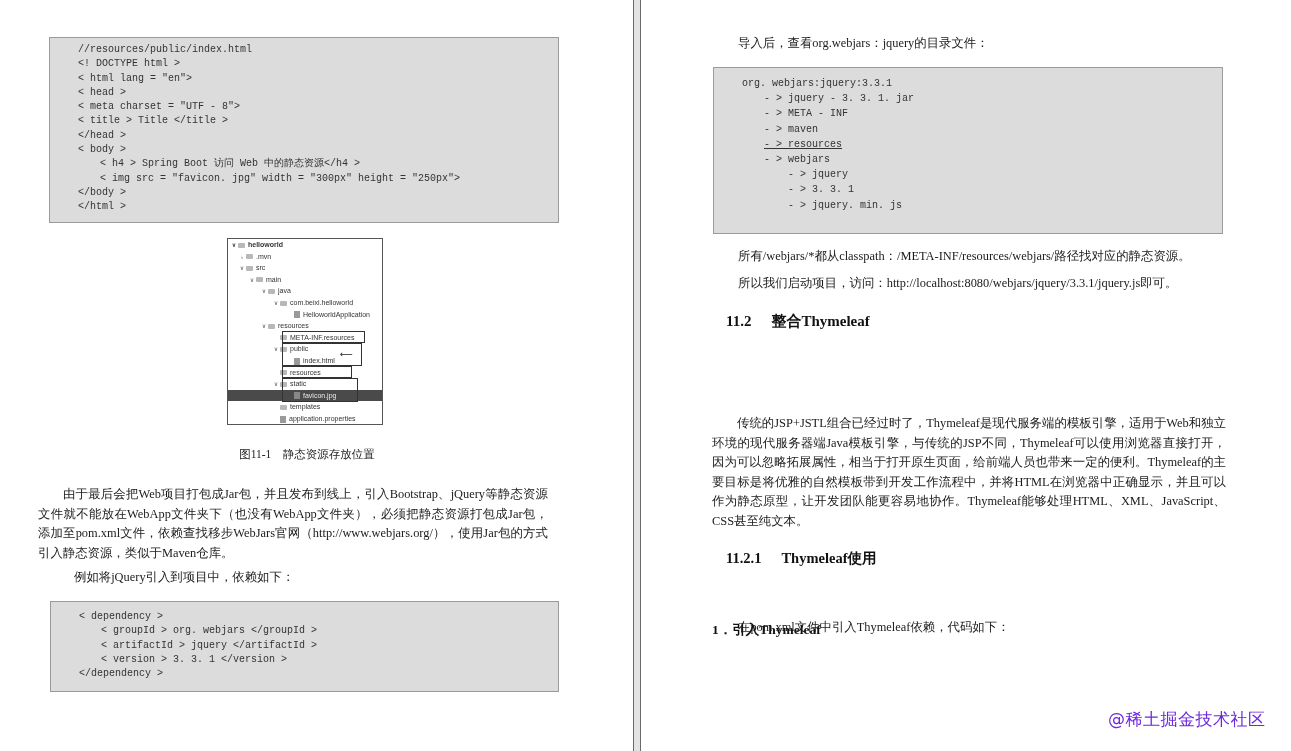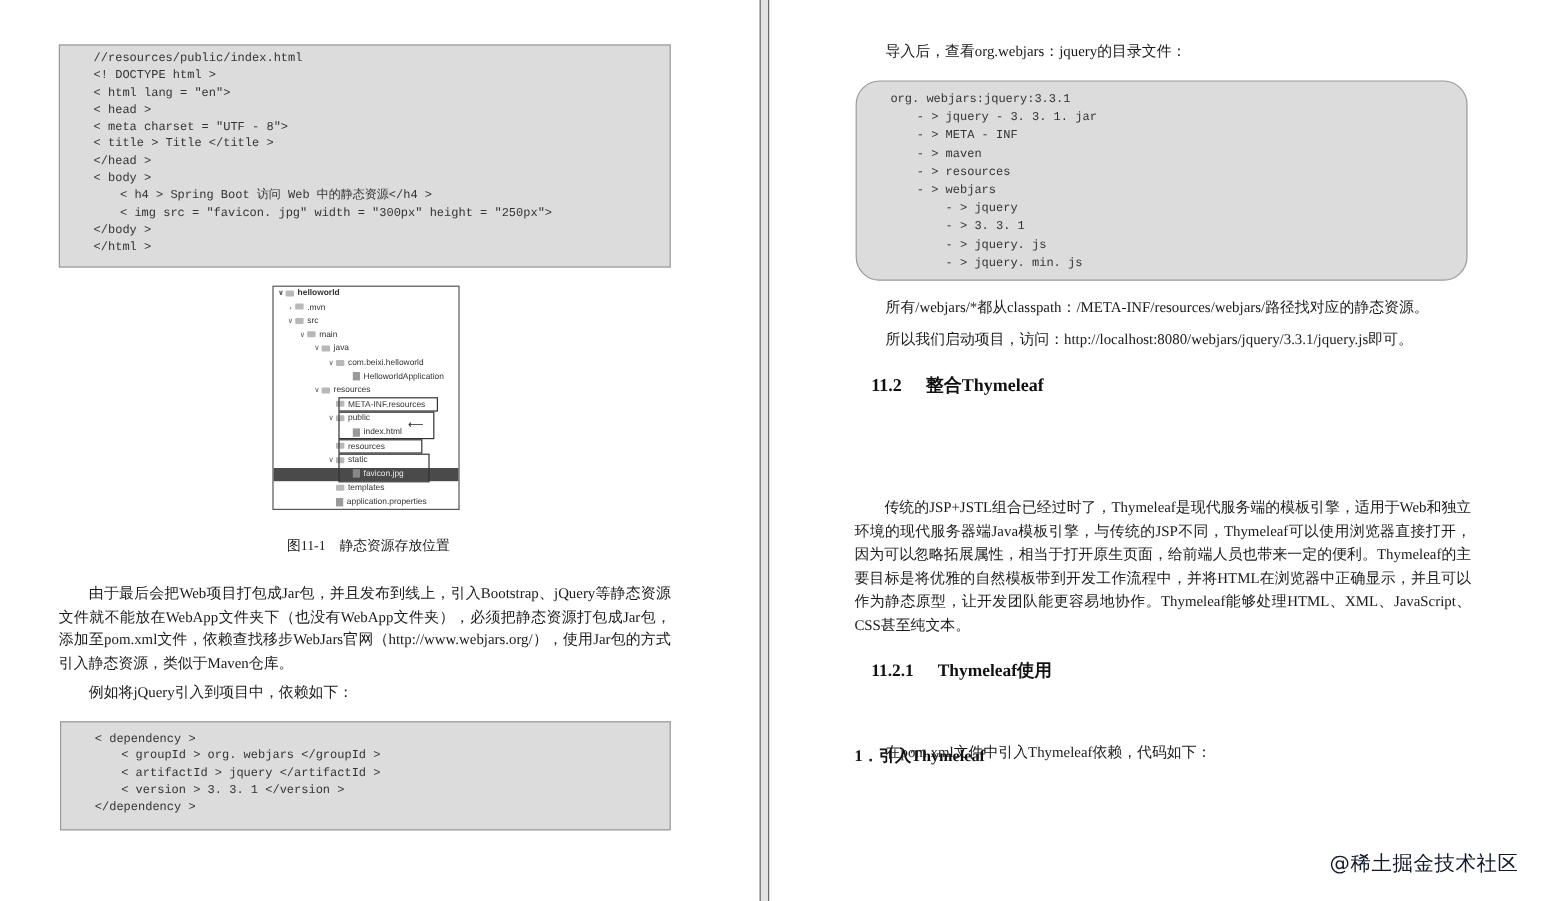--- a/index.html
+++ b/index.html
@@ -46,21 +46,21 @@
   .chev { display: inline-block; width: 8px; text-align: center; font-size: 6px; color: #555; }
   .folder-ico { display: inline-block; width: 7px; height: 5px; background: #b8b8b8; margin-right: 3px; vertical-align: middle; border-radius: 1px; }
   .file-ico { display: inline-block; width: 6px; height: 7px; background: #9a9a9a; margin-right: 3px; vertical-align: middle; }
   .hl-box { position: absolute; border: 1.3px solid #333; }
   .arrow { position: absolute; font-size: 9px; color: #222; }
 
   .caption { position: absolute; left: 227px; top: 447px; width: 160px; text-align: center; font-size: 11.5px; color: #222; }
 
   .watermark {
     position: absolute; left: 1108px; top: 708px; font-family: "DejaVu Sans", sans-serif;
-    font-size: 17px; color: #0f172a; letter-spacing: 0.5px;
+    font-size: 17px; color: #6d28d9; letter-spacing: 0.5px;
   }
 </style>
 </head>
 <body>
 
 <div class="page page-left">
 
   <div class="code-box" style="left:49px; top:37px; width:510px; height:186px; padding:5px 0 0 28px;">
     <div class="code-line">//resources/public/index.html</div>
     <div class="code-line">&lt;! DOCTYPE html &gt;</div>
@@ -129,49 +129,48 @@
     <div class="hl-box" style="left:54px; top:92px; width:83px; height:12px;"></div>
     <div class="hl-box" style="left:54px; top:104px; width:80px; height:23px;"></div>
     <div class="hl-box" style="left:54px; top:127px; width:70px; height:12px;"></div>
     <div class="hl-box" style="left:54px; top:139px; width:76px; height:24px;"></div>
     <div class="arrow" style="left:112px; top:110px;">⟵</div>
   </div>
 
   <div class="caption">图11-1　静态资源存放位置</div>
 
 
-  <div class="para first-indent" style="left:49px; top:485px; width:510px;font-family:Liberation Serif, serif;">由于最后会把Web项目打包成Jar包，并且发布到线上，引入Bootstrap、jQuery等静态资源文件就不能放在WebApp文件夹下（也没有WebApp文件夹），必须把静态资源打包成Jar包，添加至pom.xml文件，依赖查找移步WebJars官网（http://www.webjars.org/），使用Jar包的方式引入静态资源，类似于Maven仓库。</div>
+  <div class="para first-indent" style="left:38px; top:485px; width:510px;font-family:Liberation Serif, serif;">由于最后会把Web项目打包成Jar包，并且发布到线上，引入Bootstrap、jQuery等静态资源文件就不能放在WebApp文件夹下（也没有WebApp文件夹），必须把静态资源打包成Jar包，添加至pom.xml文件，依赖查找移步WebJars官网（http://www.webjars.org/），使用Jar包的方式引入静态资源，类似于Maven仓库。</div>
 
   <div class="para" style="left:74px; top:568px; width:490px;">例如将jQuery引入到项目中，依赖如下：</div>
 
   <div class="code-box" style="left:50px; top:601px; width:509px; height:91px; padding:8px 0 0 28px;">
     <div class="code-line">&lt; dependency &gt;</div>
     <div class="code-line indent-1">&lt; groupId &gt; org. webjars &lt;/groupId &gt;</div>
     <div class="code-line indent-1">&lt; artifactId &gt; jquery &lt;/artifactId &gt;</div>
     <div class="code-line indent-1">&lt; version &gt; 3. 3. 1 &lt;/version &gt;</div>
     <div class="code-line">&lt;/dependency &gt;</div>
   </div>
 </div>
 
 <div class="divider"></div>
 
 <div class="page page-right" style="left:0; width:1291px; background:transparent;">
 
   <div class="para" style="left:738px; top:34px; width:490px;">导入后，查看org.webjars：jquery的目录文件：</div>
 
-  <div class="code-box" style="left:713px; top:67px; width:510px; height:167px; padding:8px 0 0 28px; line-height:15.2px;border-radius:20px;">
+  <div class="code-box" style="left:713px; top:67px; width:510px; height:167px; padding:8px 0 0 28px; line-height:15.2px;">
     <div class="code-line" style="height:15.2px;">org. webjars:jquery:3.3.1</div>
     <div class="code-line indent-1" style="height:15.2px;">- &gt; jquery - 3. 3. 1. jar</div>
     <div class="code-line indent-1" style="height:15.2px;">- &gt; META - INF</div>
     <div class="code-line indent-1" style="height:15.2px;">- &gt; maven</div>
-    <div class="code-line indent-1" style="height:15.2px;">- &gt; resources</div>
+    <div class="code-line indent-1" style="height:15.2px;text-decoration:underline;">- &gt; resources</div>
     <div class="code-line indent-1" style="height:15.2px;">- &gt; webjars</div>
     <div class="code-line indent-2" style="height:15.2px;">- &gt; jquery</div>
     <div class="code-line indent-2" style="height:15.2px;">- &gt; 3. 3. 1</div>
-    <div class="code-line indent-2" style="height:15.2px;">- &gt; jquery. js</div>
     <div class="code-line indent-2" style="height:15.2px;">- &gt; jquery. min. js</div>
   </div>
 
   <div class="para" style="left:738px; top:247px; width:500px;">所有/webjars/*都从classpath：/META-INF/resources/webjars/路径找对应的静态资源。</div>
   <div class="para" style="left:738px; top:274px; width:500px;">所以我们启动项目，访问：http://localhost:8080/webjars/jquery/3.3.1/jquery.js即可。</div>
 
   <div class="heading-2" style="left:712px; top:312px;">
     <span class="sec-num">11.2</span><span>整合Thymeleaf</span>
   </div>
 

